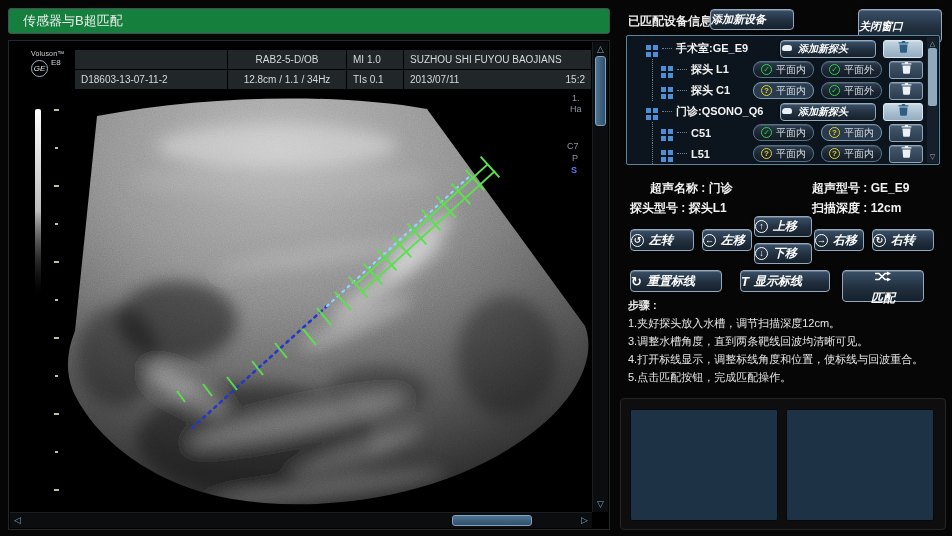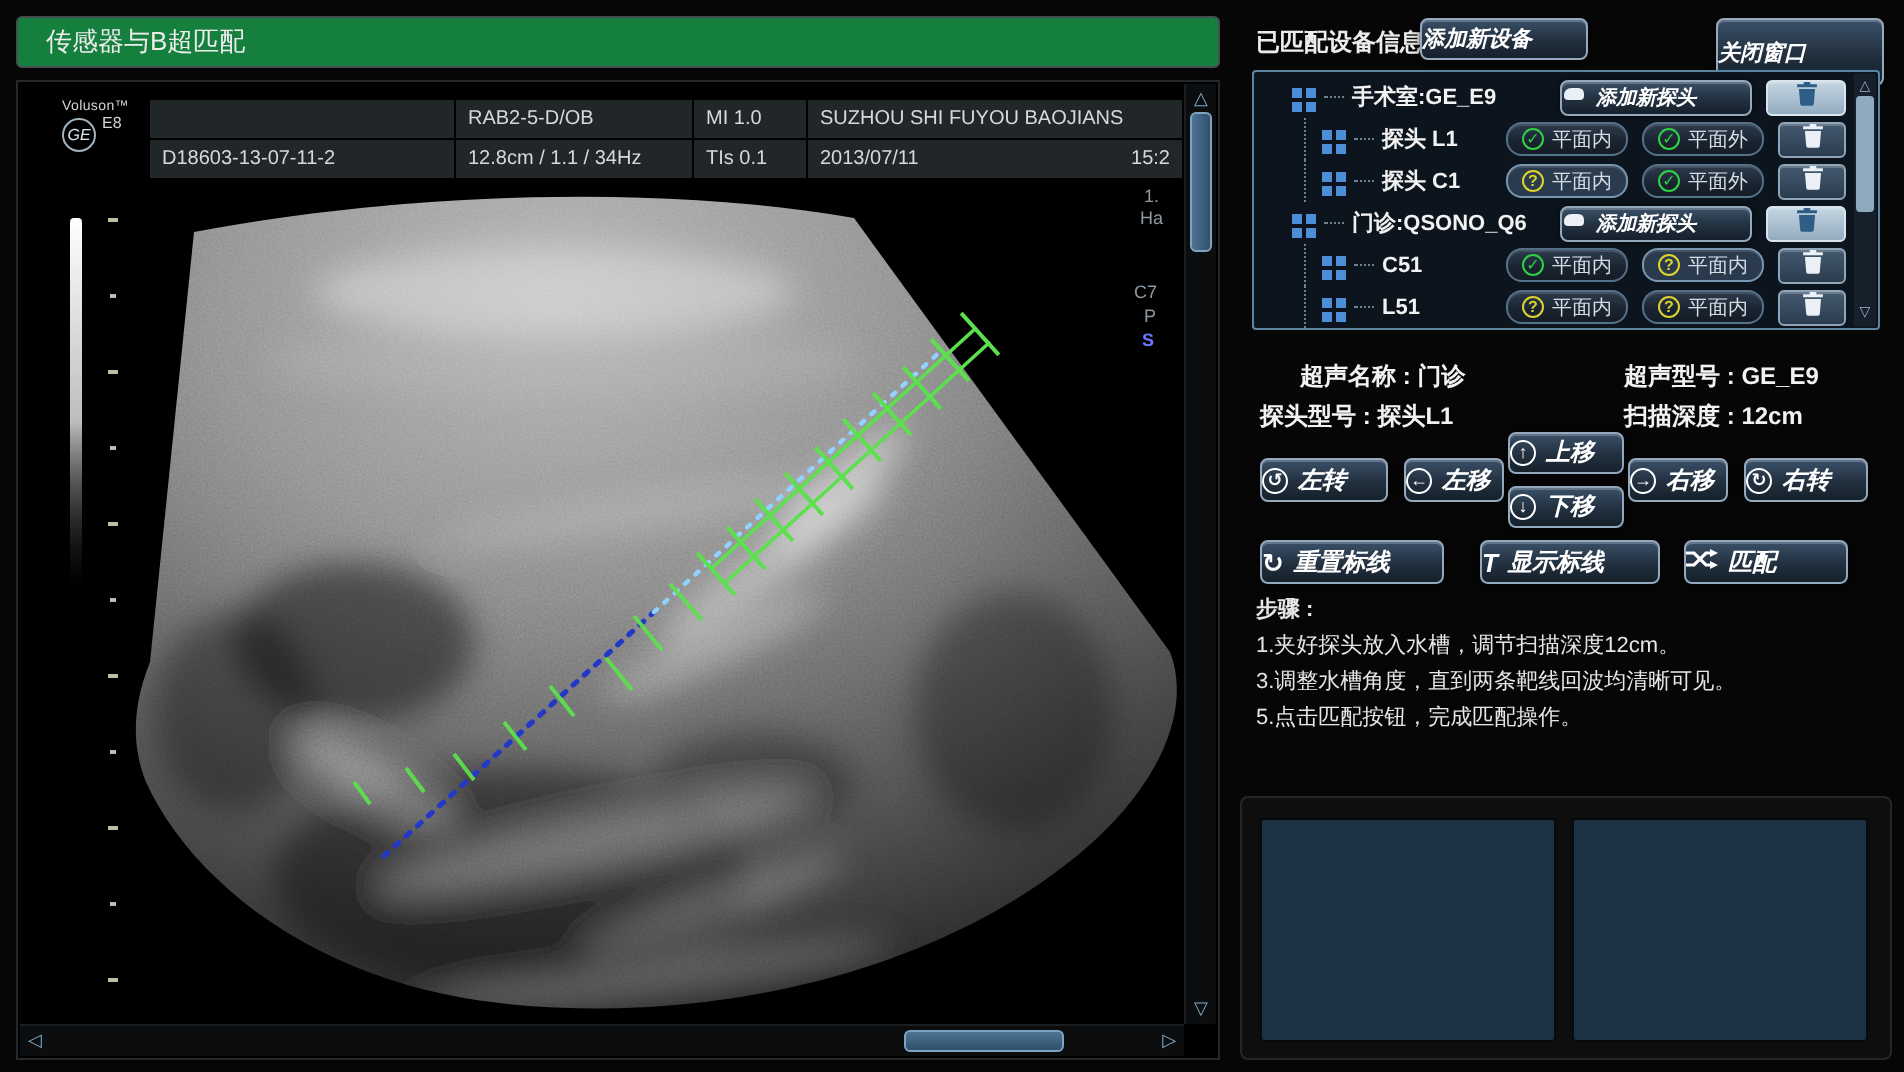--- a/index.html
+++ b/index.html
@@ -16,21 +16,21 @@
   .image-panel{left:8px;top:40px;width:602px;height:490px;background:#000;border:1px solid #23282d;
                box-sizing:border-box;overflow:hidden;}
   .logo-block{left:22px;top:9px;width:44px;height:38px;color:#cfd4d8;}
   .voluson{font-size:7px;letter-spacing:.2px;}
   .ge{display:inline-flex;align-items:center;justify-content:center;width:15px;height:15px;margin-top:2px;
       border:1px solid #9fb2c0;border-radius:50%;font-size:8px;font-style:italic;color:#dbe6ee;}
   .e8{font-size:8px;margin-left:3px;vertical-align:6px;}
   .hdr-grid{left:66px;top:9px;right:18px;display:grid;grid-template-columns:152px 118px 56px 1fr;
             grid-auto-rows:19px;gap:1px;font-size:10px;color:#d4d9dd;}
   .hcell{background:#212629;padding:0 6px;line-height:19px;white-space:nowrap;overflow:hidden;}
-  .hcell.right{text-align:left;}
+  .hcell.right{text-align:center;}
   .hcell.split{display:flex;justify-content:space-between;}
   .us-svg{left:18px;top:50px;width:570px;height:425px;}
   .side-label{font-size:9px;color:#8c98a2;line-height:10px;}
   .side-label.blue{color:#6a76ff;font-weight:bold;}
 
   
   .vscroll{right:1px;top:1px;width:15px;bottom:17px;background:#0b0d0f;border-left:1px solid #1a1e22;}
   .hscroll{left:1px;bottom:1px;height:15px;right:17px;background:#0b0d0f;border-top:1px solid #1a1e22;}
   .sb-arrow{color:#7fa8c8;font-size:9px;line-height:9px;text-align:center;}
   .v-up{left:0;right:0;top:3px;}
@@ -91,21 +91,21 @@
   .cicon{width:13px;height:13px;border:1px solid #fff;border-radius:50%;display:inline-flex;align-items:center;
          justify-content:center;font-size:9px;font-weight:bold;box-sizing:border-box;line-height:1;}
   .b-up{left:754px;top:216px;width:58px;height:21px;}
   .b-down{left:754px;top:243px;width:58px;height:21px;}
   .b-rotl{left:630px;top:229px;width:64px;height:22px;}
   .b-movl{left:702px;top:229px;width:50px;height:22px;}
   .b-movr{left:814px;top:229px;width:50px;height:22px;}
   .b-rotr{left:872px;top:229px;width:62px;height:22px;}
   .b-reset{left:630px;top:270px;width:92px;height:22px;}
   .b-show{left:740px;top:270px;width:90px;height:22px;}
-  .b-match{left:842px;top:270px;width:82px;height:22px;}
+  .b-match{left:842px;top:270px;width:82px;height:32px;flex-direction:column;}
   .bigicon{font-size:13px;font-weight:bold;line-height:1;}
 
   
   .steps{left:628px;top:296px;width:312px;color:#e6e6e6;font-size:11px;line-height:18px;white-space:nowrap;}
   .steps .s-title{font-weight:bold;}
 
   
   .thumbs{left:620px;top:398px;width:326px;height:132px;background:#0e0e0e;border:1px solid #262626;
           border-radius:4px;box-sizing:border-box;}
   .thumb{position:absolute;top:10px;width:148px;height:112px;background:#1d3245;border:1px solid #060a0e;
@@ -490,20 +490,21 @@
           <polygon points="12,0.5 16,2.5 12,4.5" fill="#fff" stroke="none"></polygon>
           <polygon points="12,6.5 16,8.5 12,10.5" fill="#fff" stroke="none"></polygon>
         </svg></span>
     <span>匹配</span>
   </button>
 
   <div class="abs steps">
     <div class="s-title">步骤 :</div>
     <div>1.夹好探头放入水槽，调节扫描深度12cm。</div>
     <div>3.调整水槽角度，直到两条靶线回波均清晰可见。</div>
+    <div>4.打开标线显示，调整标线角度和位置，使标线与回波重合。</div>
     <div>5.点击匹配按钮，完成匹配操作。</div>
   </div>
 
   <div class="abs thumbs">
     <div class="thumb t1"></div>
     <div class="thumb t2"></div>
   </div>
 
 </div>
 

